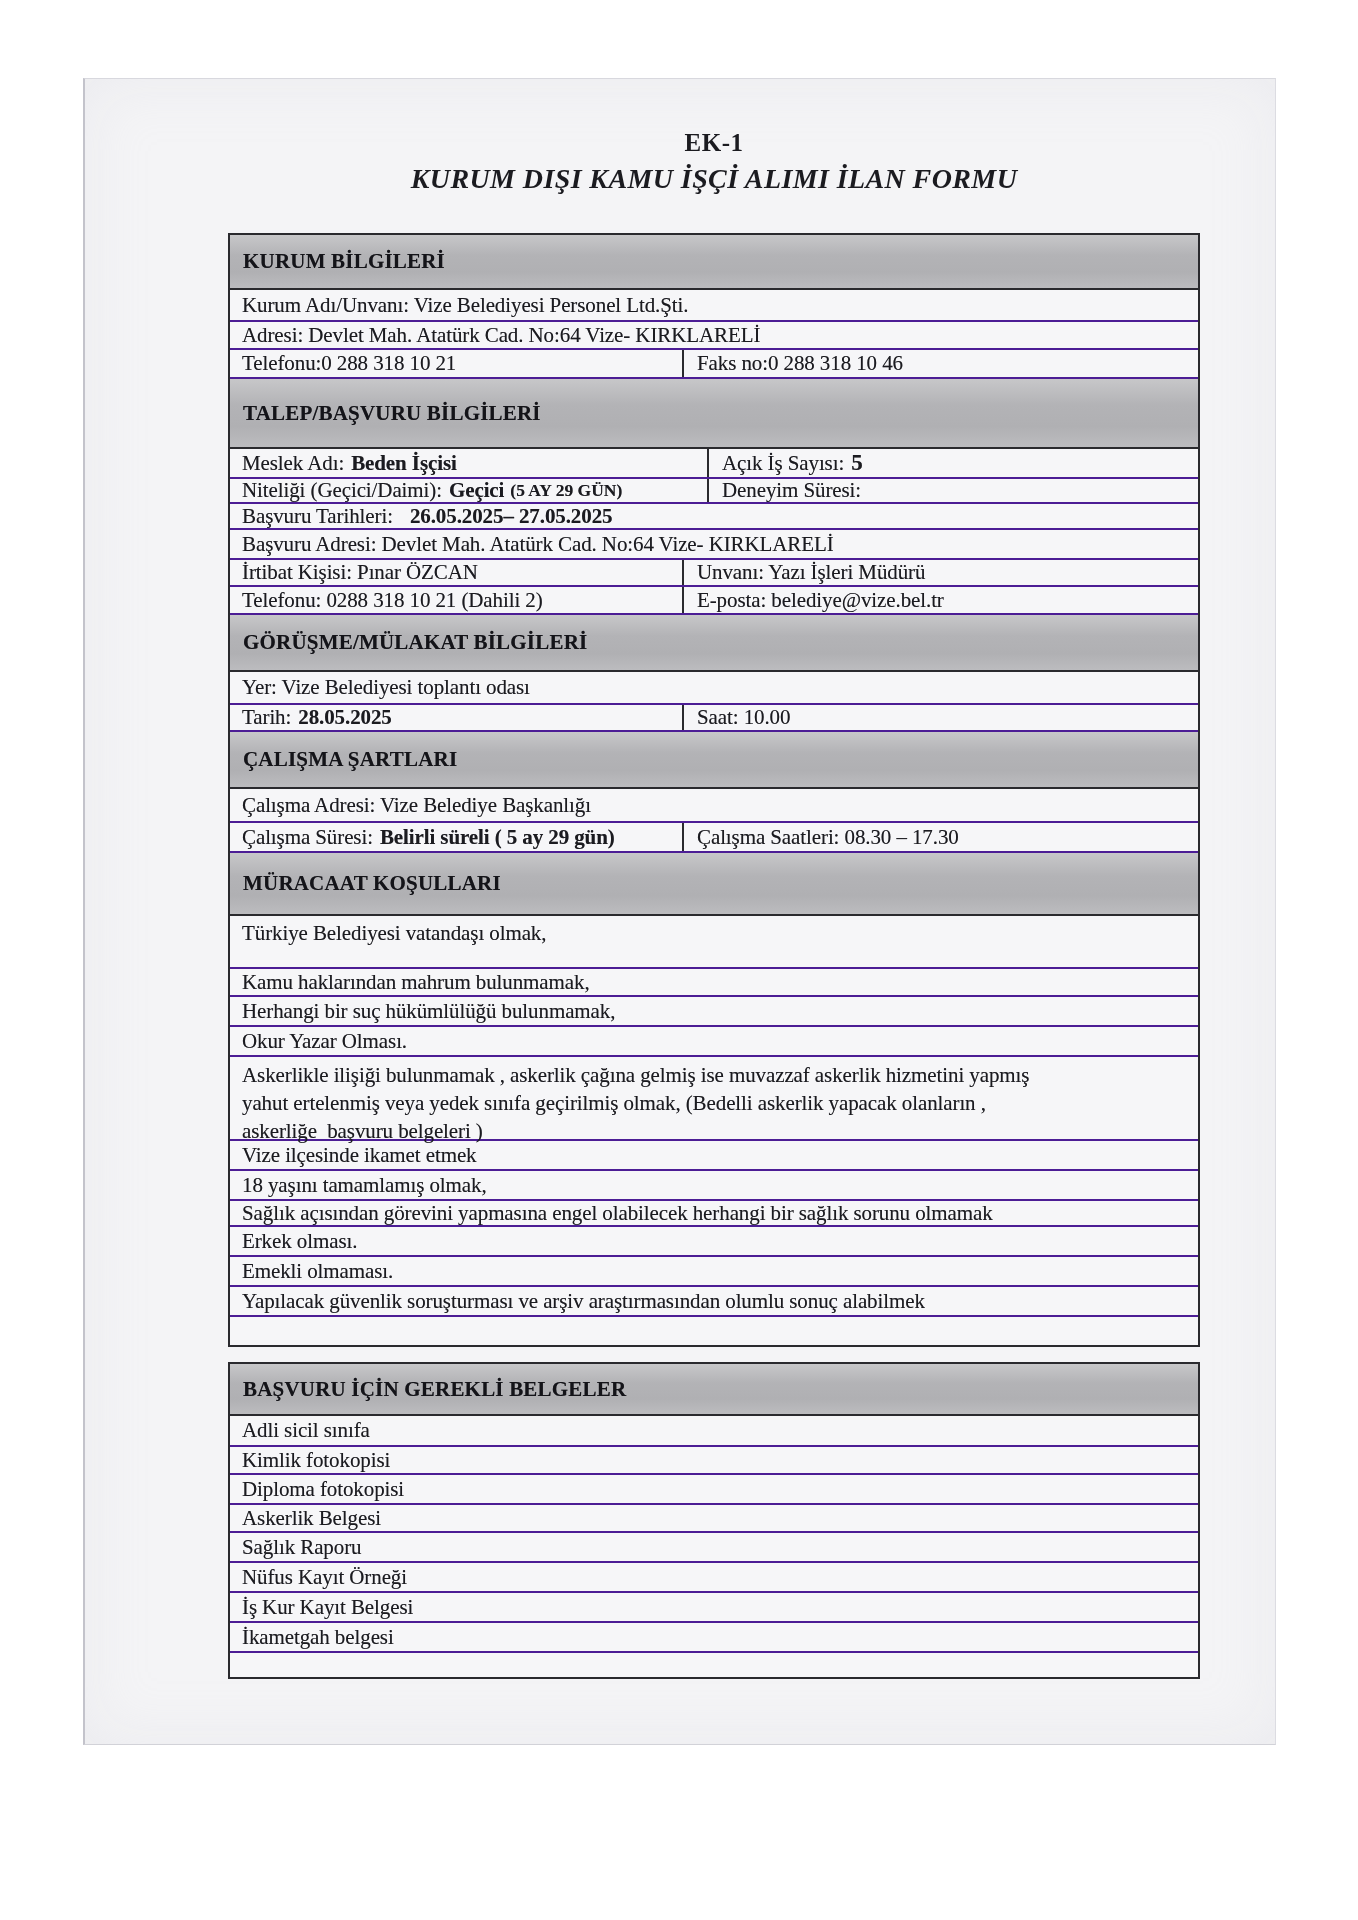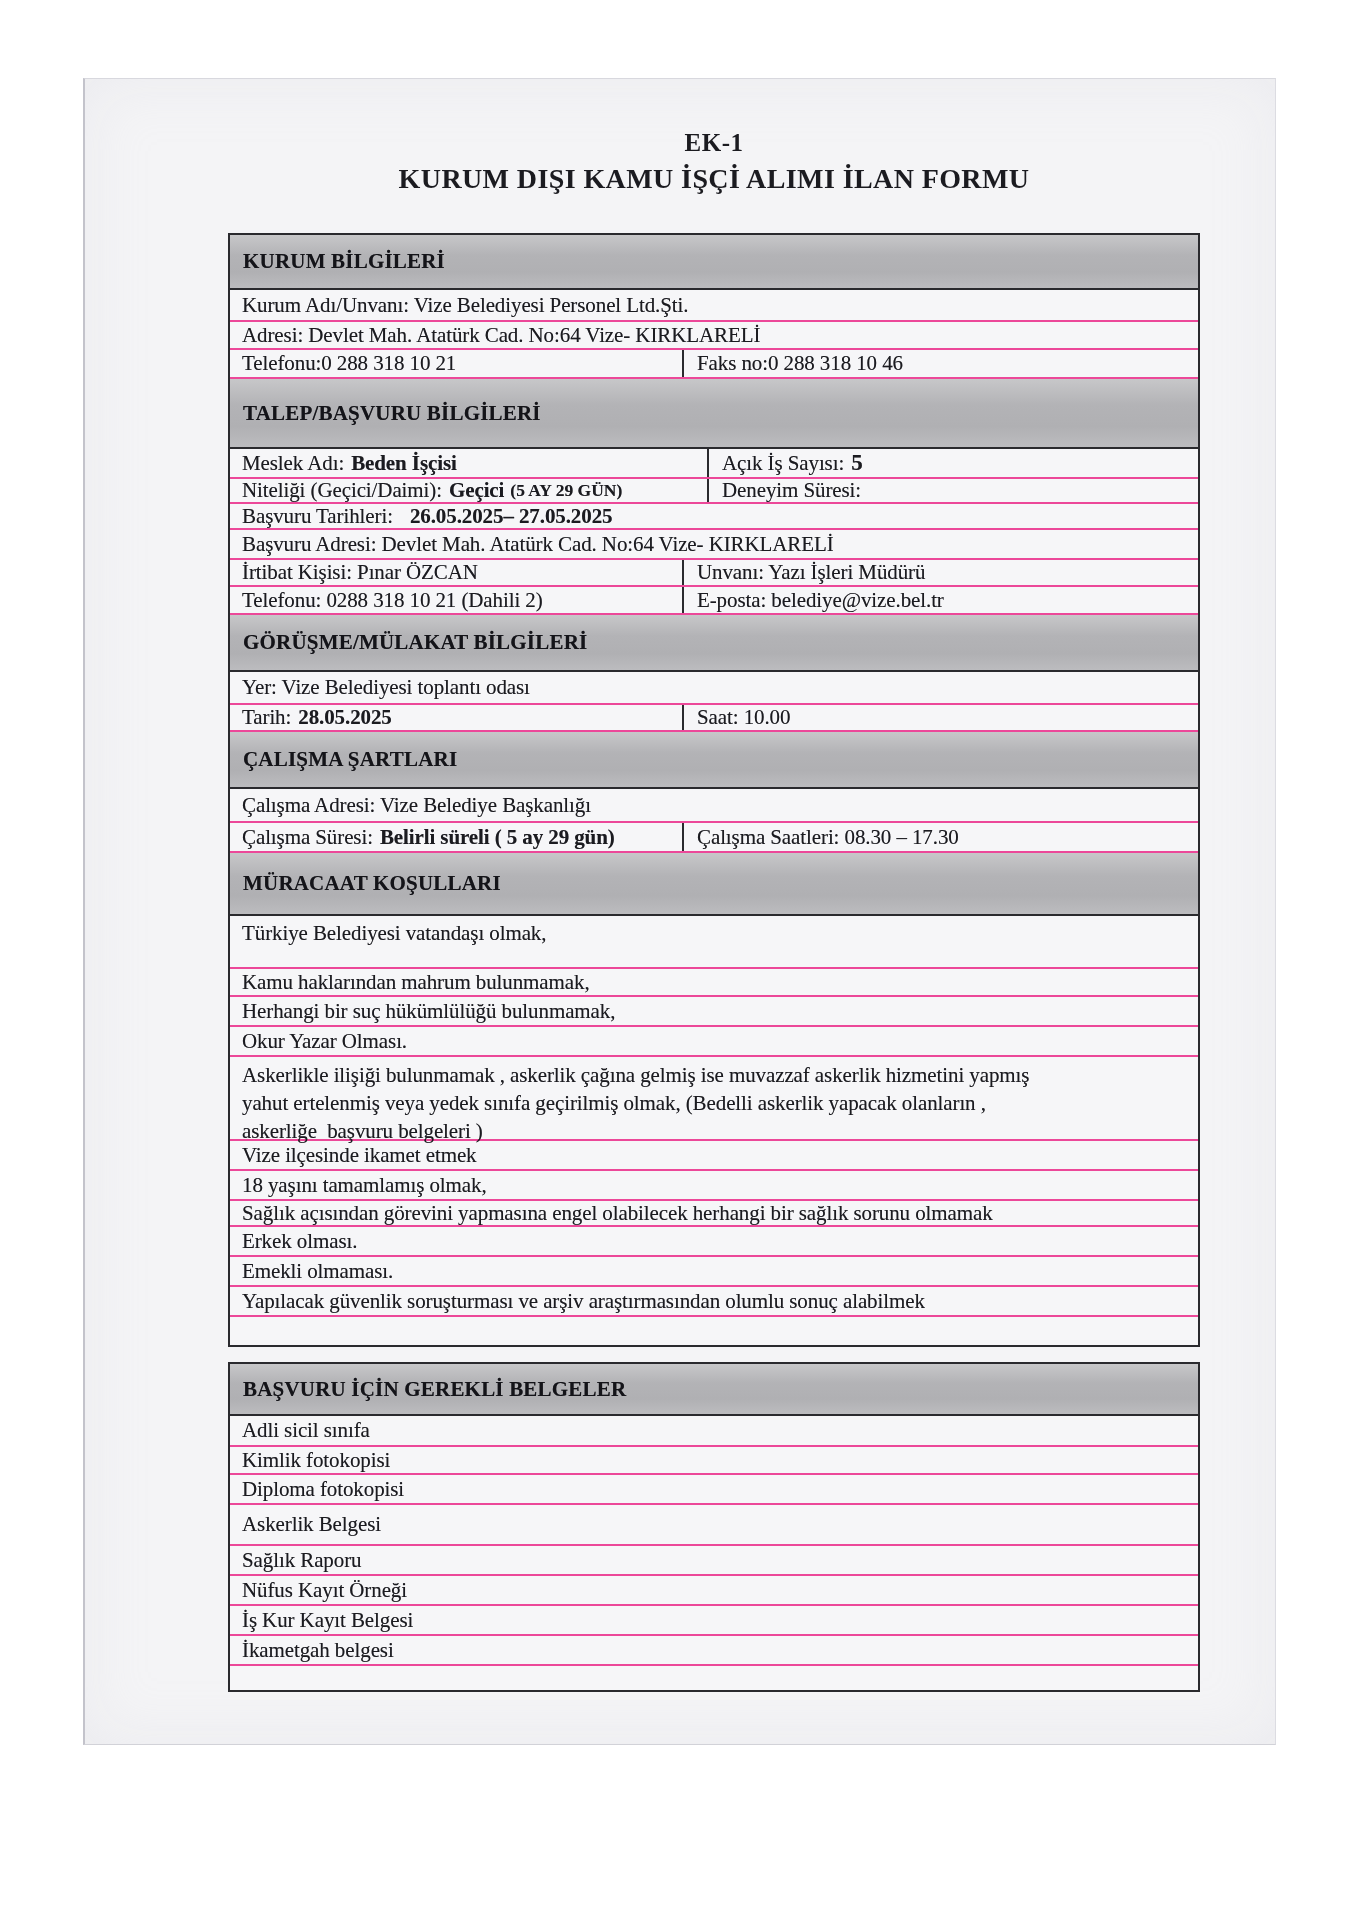--- a/index.html
+++ b/index.html
@@ -5,26 +5,26 @@
   html,body{margin:0;padding:0;background:#ffffff;}
   .stage{position:relative;width:1358px;height:1920px;background:#ffffff;overflow:hidden;
          font-family:"Liberation Serif","DejaVu Serif",serif;color:#1b1b20;padding-left:40px;}
   .paper{position:absolute;left:83px;top:78px;width:1190px;height:1665px;
          background:#f4f4f6;
          border-top:1px solid #d8d8de;border-right:1px solid #dcdce2;border-bottom:1px solid #d2d2d8;
          border-left:2px solid #c3c3cb;
          box-shadow:inset 0 0 60px rgba(210,210,220,0.25);}
   .title-wrap{position:absolute;left:228px;top:126px;width:972px;text-align:center;}
   .title-ek{font-size:25px;font-weight:bold;letter-spacing:0.5px;line-height:34px;}
-  .title-main{font-size:28px;font-weight:bold;letter-spacing:0.4px;line-height:37px;}
+  .title-main{font-size:28px;font-weight:bold;letter-spacing:0.4px;line-height:37px;font-style:italic;}
   .doc-block{position:absolute;left:228px;width:972px;background:#f6f6f8;
              border:2px solid #2a2a2e;box-sizing:border-box;}
   .block-1{top:233px;}
   .block-2{top:1362px;}
-  .row{box-sizing:border-box;border-bottom:2px solid #ec4899;display:flex;align-items:center;
+  .row{box-sizing:border-box;border-bottom:2px solid #4c1d95;display:flex;align-items:center;
        padding-left:12px;font-size:21px;letter-spacing:-0.1px;
        text-shadow:0 0 0.6px rgba(25,25,30,0.45);}
   .row.last{border-bottom:none;}
   .row.split{padding-left:0;}
   .c-left{box-sizing:border-box;width:454px;height:100%;display:flex;align-items:center;
           padding-left:12px;border-right:2px solid #2a2a2e;}
   .split.wide .c-left{width:479px;}
   .c-right{flex:1;height:100%;display:flex;align-items:center;padding-left:13px;}
   .bar{box-sizing:border-box;border-bottom:2px solid #2a2a2e;display:flex;align-items:center;
        padding-left:13px;font-size:21px;font-weight:bold;letter-spacing:0.2px;
@@ -145,20 +145,20 @@
     <div class="row" style="height:30px">Emekli olmaması.</div>
     <div class="row" style="height:30px">Yapılacak güvenlik soruşturması ve arşiv araştırmasından olumlu sonuç alabilmek</div>
     <div class="row last" style="height:28px"></div>
   </div>
 
   <div class="doc-block block-2">
     <div class="bar" style="height:52px">BAŞVURU İÇİN GEREKLİ BELGELER</div>
     <div class="row" style="height:31px">Adli sicil sınıfa</div>
     <div class="row" style="height:28px">Kimlik fotokopisi</div>
     <div class="row" style="height:30px">Diploma fotokopisi</div>
-    <div class="row" style="height:41px">Askerlik Belgesi</div>
+    <div class="row" style="height:28px">Askerlik Belgesi</div>
     <div class="row" style="height:30px">Sağlık Raporu</div>
     <div class="row" style="height:30px">Nüfus Kayıt Örneği</div>
     <div class="row" style="height:30px">İş Kur Kayıt Belgesi</div>
     <div class="row" style="height:30px">İkametgah belgesi</div>
     <div class="row last" style="height:24px"></div>
   </div>
 </div>
 
 </body></html>

